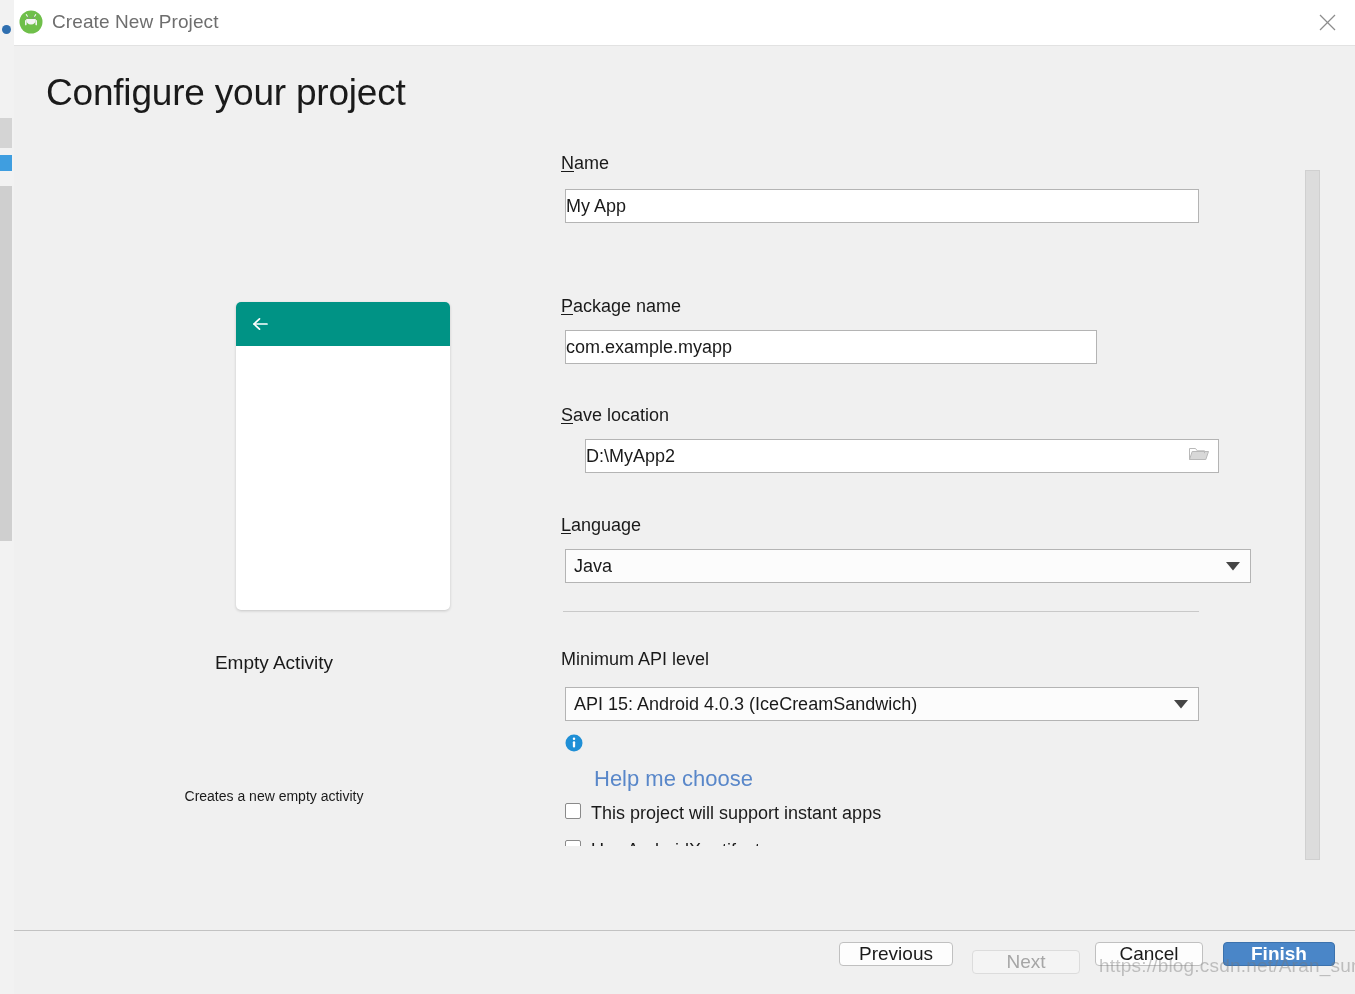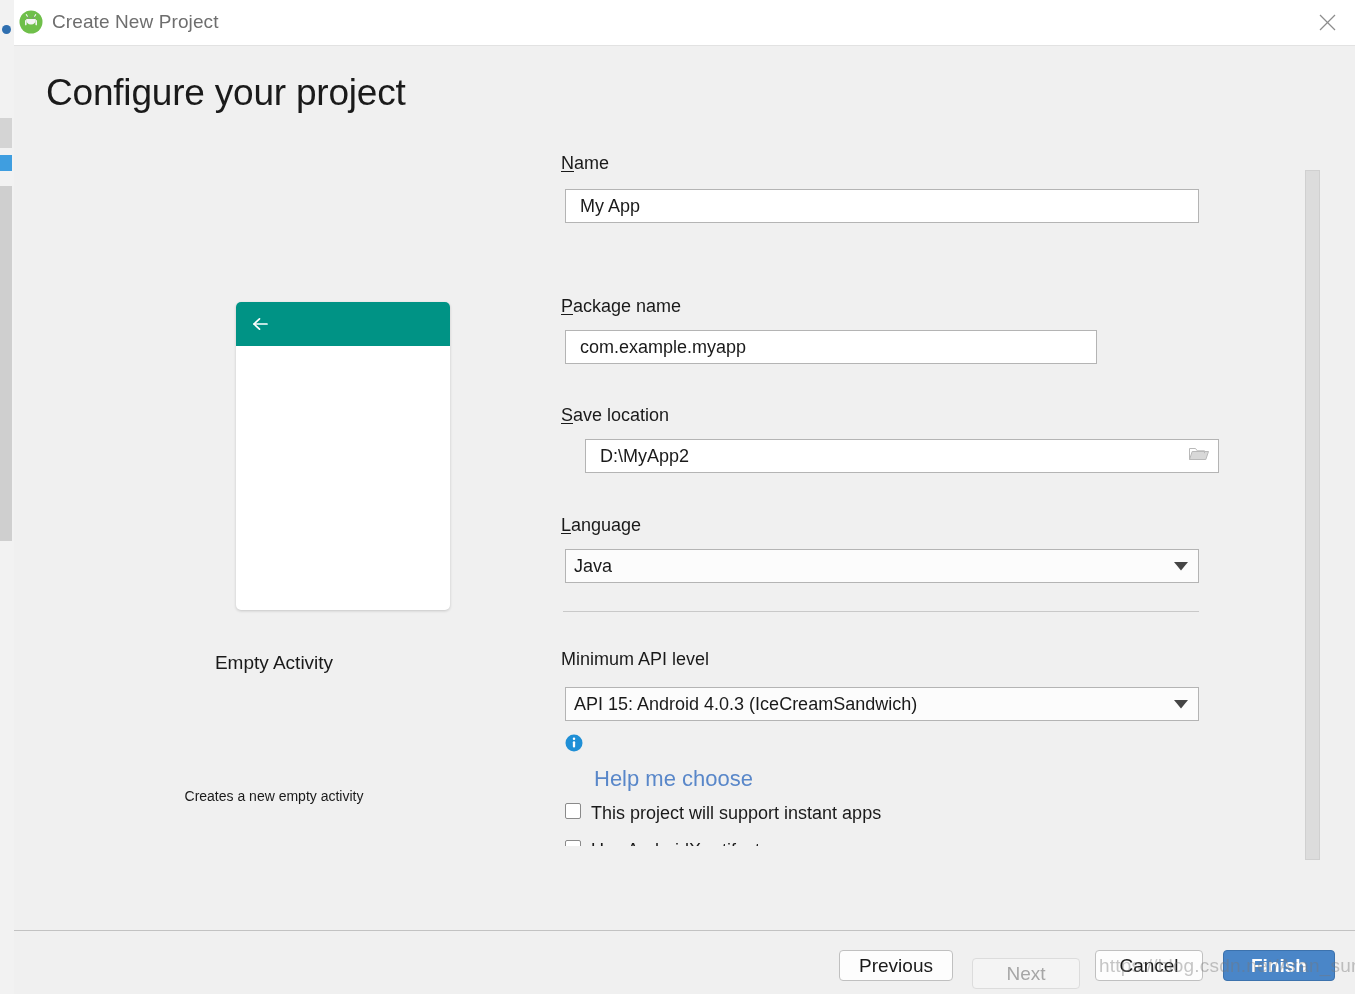--- a/index.html
+++ b/index.html
@@ -162,21 +162,21 @@
     height: 34px;
     background: #ffffff;
     border: 1px solid #b4b4b4;
     box-sizing: border-box;
     display: flex;
     align-items: center;
   }
   .text-input .val {
     font-size: 18px;
     color: #1a1a1a;
-    padding-left: 14px;
+    padding-left: 0;
     white-space: nowrap;
     overflow: hidden;
   }
 
   .combo {
     position: relative;
     height: 34px;
     background: #fcfcfc;
     border: 1px solid #b4b4b4;
     box-sizing: border-box;
@@ -202,21 +202,21 @@
   }
 
   
   #lbl-name      { position: absolute; left: 2px;  top: 22px; }
   #inp-name      { position: absolute; left: 6px;  top: 59px; width: 634px; }
   #lbl-package   { position: absolute; left: 2px;  top: 165px; }
   #inp-package   { position: absolute; left: 6px;  top: 200px; width: 532px; }
   #lbl-save      { position: absolute; left: 2px;  top: 274px; }
   #inp-save      { position: absolute; left: 6px;  top: 309px; width: 634px; margin-left: 20px; }
   #lbl-language  { position: absolute; left: 2px;  top: 384px; }
-  #inp-language  { position: absolute; left: 6px;  top: 419px; width: 634px; }
+  #inp-language  { position: absolute; left: 6px;  top: 419px; width: 686px; }
 
   #divider {
     position: absolute;
     left: 4px; top: 481px;
     width: 636px; height: 1px;
     background: #c9c9c9;
   }
 
   #lbl-api       { position: absolute; left: 2px;  top: 518px; }
   #inp-api       { position: absolute; left: 6px;  top: 557px; width: 634px; }
@@ -302,22 +302,22 @@
     background: #c2c2c2;
   }
   #footer {
     position: absolute;
     left: 0; top: 931px;
     width: 1341px; height: 63px;
     background: #f0f0f0;
   }
   .btn {
     position: absolute;
-    top: 19px;
-    height: 31px;
+    top: 11px;
+    height: 24px;
     border-radius: 4px;
     display: flex;
     align-items: center;
     justify-content: center;
     font-size: 19px;
     box-sizing: border-box;
     cursor: default;
   }
   .btn-default {
     background: #fdfdfd;

